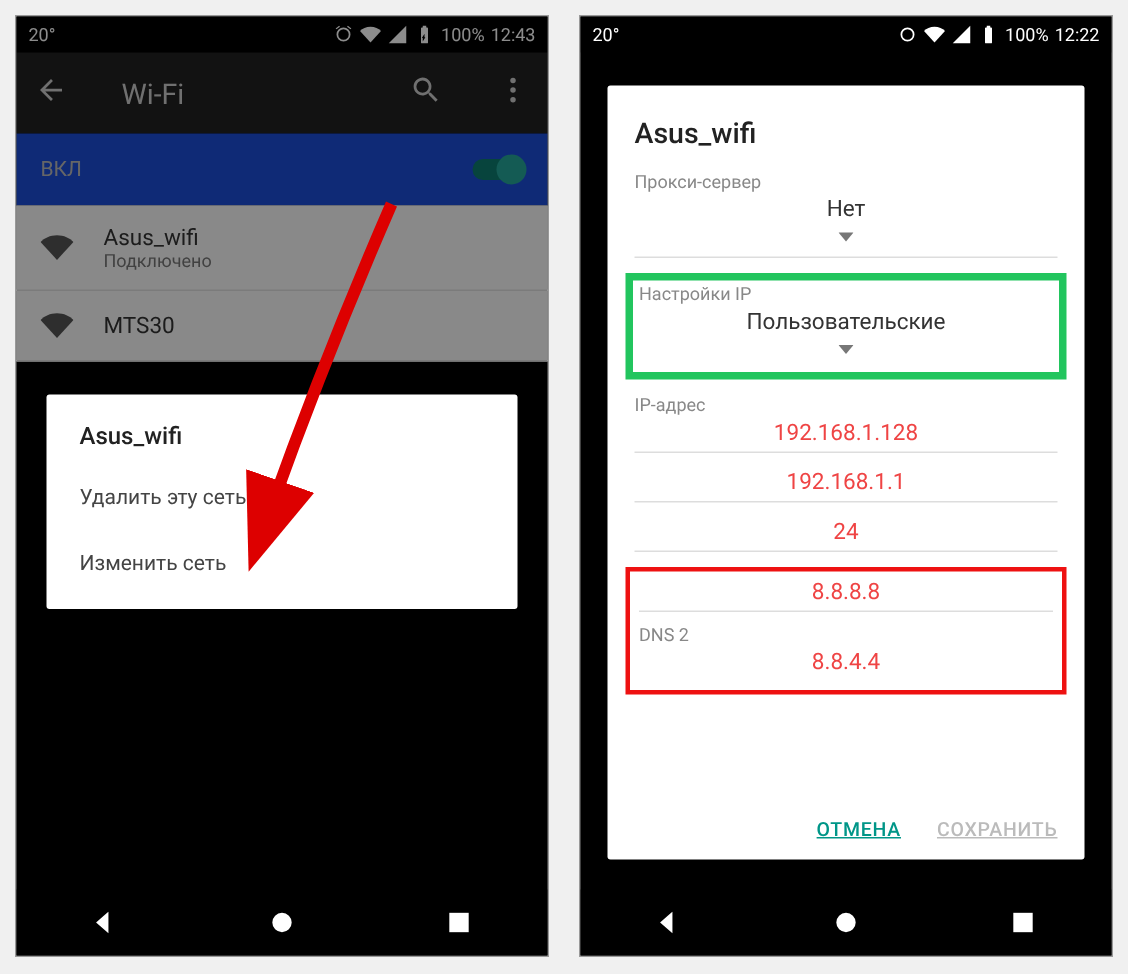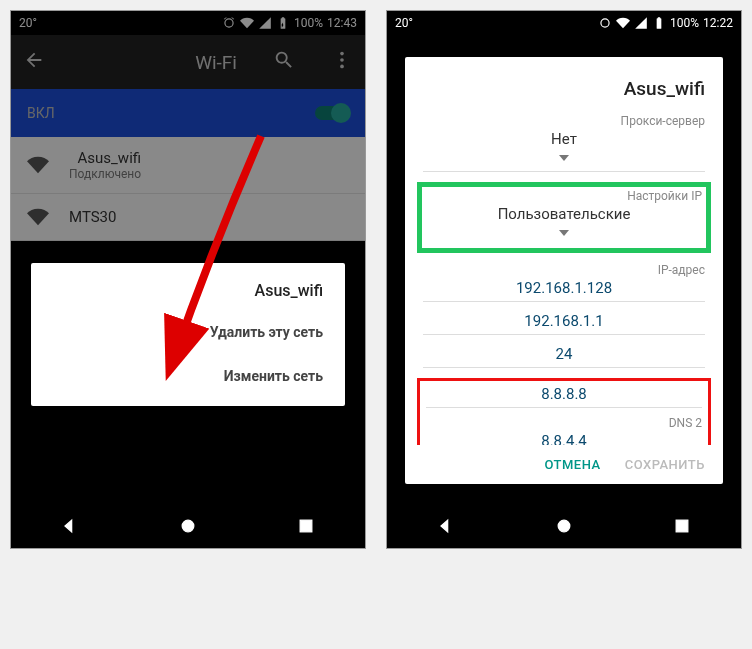--- a/index.html
+++ b/index.html
@@ -1,51 +1,51 @@
 <!DOCTYPE html>
 <html><head>
 <meta charset="utf-8">
 <style>
 * { box-sizing: border-box; margin: 0; padding: 0; }
 body { font-family: Roboto, Arial, sans-serif; background: #f0f0f0; padding: 10px; display: flex; gap: 20px; }
-.phone { width: 356px; height: 539px; background: #000; position: relative; border: 1px solid #999; overflow: hidden; text-align: right; }
+.phone { width: 356px; height: 628px; background: #000; position: relative; border: 1px solid #999; overflow: hidden; }
 .statusbar { height: 24px; background: #000; color: #fff; display: flex; align-items: center; justify-content: space-between; padding: 0 8px; font-size: 12px; }
 .statusbar .right { display: flex; align-items: center; gap: 4px; }
 .statusbar svg { fill: #fff; width: 14px; height: 14px; }
 .appbar { height: 54px; background: #212121; color: #ccc; display: flex; align-items: center; padding: 0 12px; gap: 36px; }
 .appbar .title { flex: 1; font-size: 19px; font-weight: 400; }
 .appbar svg { fill: #ccc; width: 22px; height: 22px; }
 .toggle-row { height: 48px; background: #1d4ed8; display: flex; align-items: center; padding: 0 16px; color: #bbb; font-size: 14px; justify-content: space-between; }
 .toggle { width: 34px; height: 14px; background: #0d7d6f; border-radius: 7px; position: relative; }
 .toggle::after { content: ''; position: absolute; right: -2px; top: -3px; width: 20px; height: 20px; background: #26a69a; border-radius: 50%; }
 .wifi-list { background: #eee; }
 .wifi-item { display: flex; align-items: center; padding: 12px 16px; gap: 20px; border-bottom: 1px solid #e0e0e0; background: #fafafa; }
 .wifi-item svg { fill: #555; width: 22px; height: 22px; }
 .wifi-item .info .name { font-size: 15px; color: #333; }
 .wifi-item .info .status { font-size: 12px; color: #777; }
 .scrim { position: absolute; inset: 0; background: rgba(0,0,0,0.45); }
 .ctx-menu { position: absolute; left: 20px; right: 20px; top: 252px; background: #fff; border-radius: 2px; box-shadow: 0 8px 24px rgba(0,0,0,0.4); padding: 18px 0 8px; }
 .ctx-menu .hdr { font-size: 16px; font-weight: 500; color: #222; padding: 0 22px 10px; }
-.ctx-menu .opt { font-size: 14px; color: #444; padding: 14px 22px; font-weight: bold; }
+.ctx-menu .opt { font-size: 14px; color: #444; padding: 14px 22px; }
 .navbar { position: absolute; bottom: 0; left: 0; right: 0; height: 44px; background: #000; display: flex; align-items: center; justify-content: space-around; }
 .navbar svg { fill: #fff; width: 20px; height: 20px; stroke: #fff; }
 .arrow { position: absolute; left: 140px; top: 120px; pointer-events: none; }
 
 .dialog { position: absolute; left: 18px; right: 18px; top: 46px; bottom: 64px; background: #fff; border-radius: 2px; box-shadow: 0 10px 30px rgba(0,0,0,0.5); display: flex; flex-direction: column; }
 .dialog-body { flex: 1; overflow: hidden; padding: 20px 18px 0; }
 .dialog .title { font-size: 19px; font-weight: 500; color: #222; margin-bottom: 14px; }
 .field { margin-bottom: 10px; }
 .field.hl { border: 5px solid #22c55e; padding: 2px 4px; margin-left: -6px; margin-right: -6px; }
 .field .lbl { font-size: 12px; color: #888; margin-bottom: 2px; }
 .field .val-row { display: flex; align-items: center; justify-content: space-between; border-bottom: 1px solid #ddd; padding-bottom: 4px; flex-direction: column; }
 .field .val { font-size: 15px; color: #333; }
-.field .val.placeholder { color: #0c4a6e; }
+.field .val.placeholder { color: #ef4444; }
 .field .drop svg { fill: #777; width: 10px; height: 10px; }
 .dlg-actions { display: flex; justify-content: flex-end; gap: 24px; padding: 12px 18px; }
-.dlg-actions .btn { font-size: 13px; font-weight: 500; letter-spacing: 0.5px; }
+.dlg-actions .btn { font-size: 13px; font-weight: 500; letter-spacing: 0.5px; text-decoration: underline; }
 .btn.cancel { color: #009688; }
 .btn.save { color: #bbb; }
 .dns-box { border: 3px solid #e11; margin: 0 -6px; padding: 4px 6px 2px; }
 </style>
 </head>
 <body>
 
 <div class="phone">
   <div class="statusbar">
     <span>20°</span>

